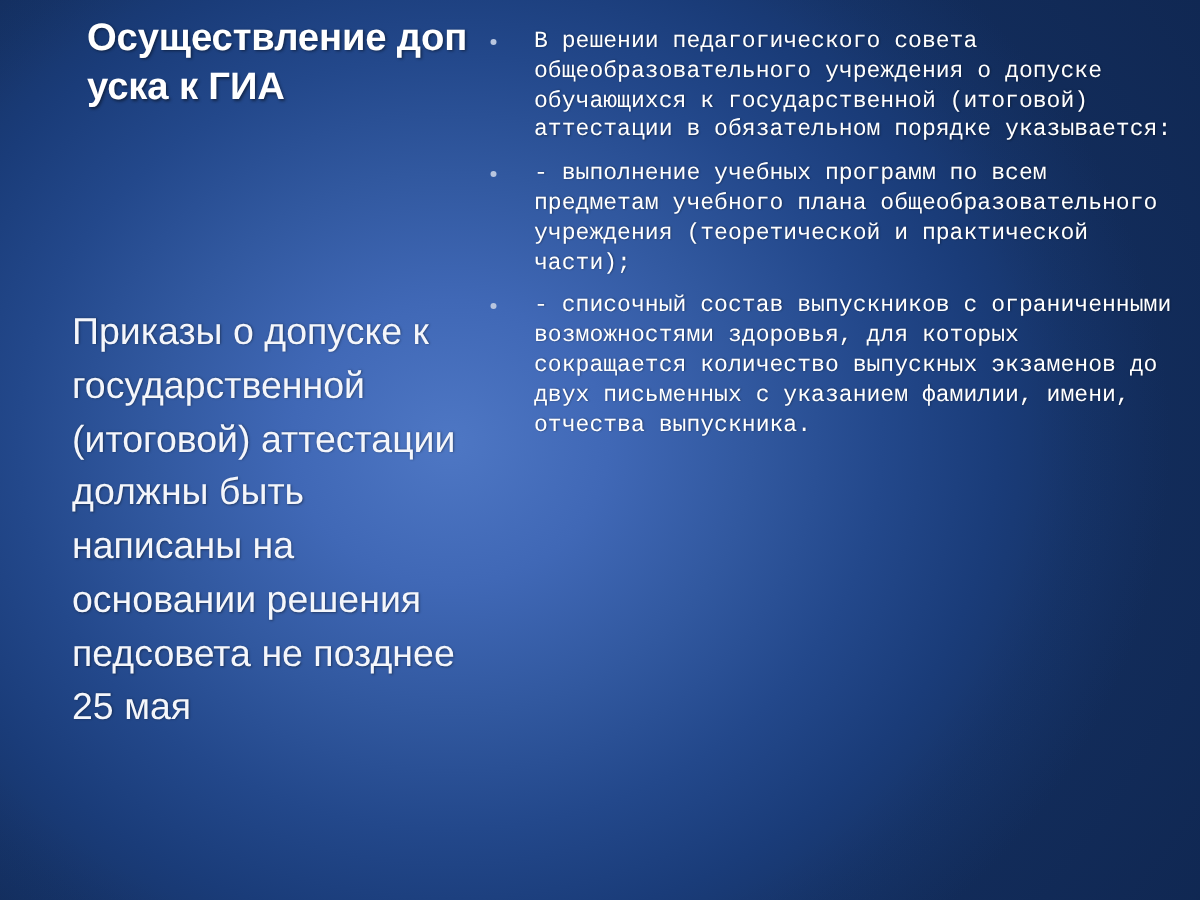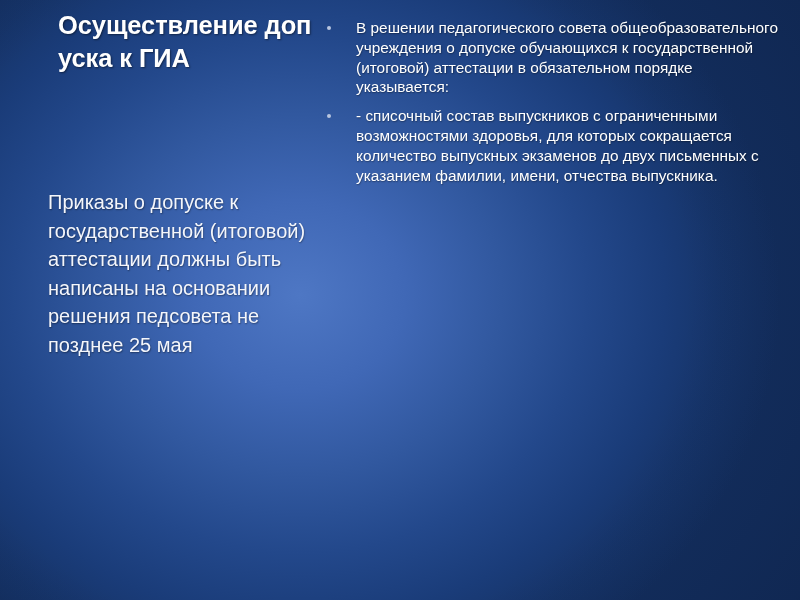--- a/index.html
+++ b/index.html
@@ -65,42 +65,43 @@
     font-weight: bold;
     color: #ffffff;
     letter-spacing: -0.1px;
     text-shadow: 1px 1px 2px rgba(0,0,0,0.45);
     word-break: break-all;
   }
 
   .left-body {
     position: absolute;
     left: 26px;
-    top: 188px;
+    top: 204px;
     width: 272px;
     margin: 0;
-    font-size: 20px;
+    font-size: 25px;
     line-height: 1.43;
     color: #f4f6fb;
     text-shadow: 0.6px 0.6px 1.6px rgba(0,0,0,0.40);
   }
 
   
   .right-col {
     position: absolute;
     left: 322px;
     top: 18px;
     width: 468px;
     z-index: 2;
   }
 
   ul.bullets {
     list-style: none;
     margin: 0;
     padding: 0;
+    font-family: Liberation Mono, monospace;
   }
 
   ul.bullets > li {
     position: relative;
     margin: 0 0 9px 0;
     padding-left: 34px;
     font-size: 15.4px;
     line-height: 1.285;
     color: #ffffff;
     text-shadow: 0.6px 0.6px 1.4px rgba(0,0,0,0.38);
@@ -136,20 +137,24 @@
   </div>
 
   <div class="right-col">
     <ul class="bullets">
 
       <li>
         <span class="bullet-dot"></span>
         <span class="bullet-text">В решении педагогического совета общеобразовательного учреждения о допуске обучающихся к государственной (итоговой)  аттестации в обязательном порядке указывается:</span>
       </li>
 
+      <li>
+        <span class="bullet-dot"></span>
+        <span class="bullet-text">-  выполнение учебных программ по всем предметам учебного плана общеобразовательного учреждения (теоретической и практической части);</span>
+      </li>
 
 
       <li>
         <span class="bullet-dot"></span>
         <span class="bullet-text">- списочный состав выпускников с ограниченными возможностями здоровья, для которых сокращается количество выпускных экзаменов до двух письменных с указанием фамилии, имени, отчества выпускника.</span>
       </li>
 
 
     </ul>
   </div>

